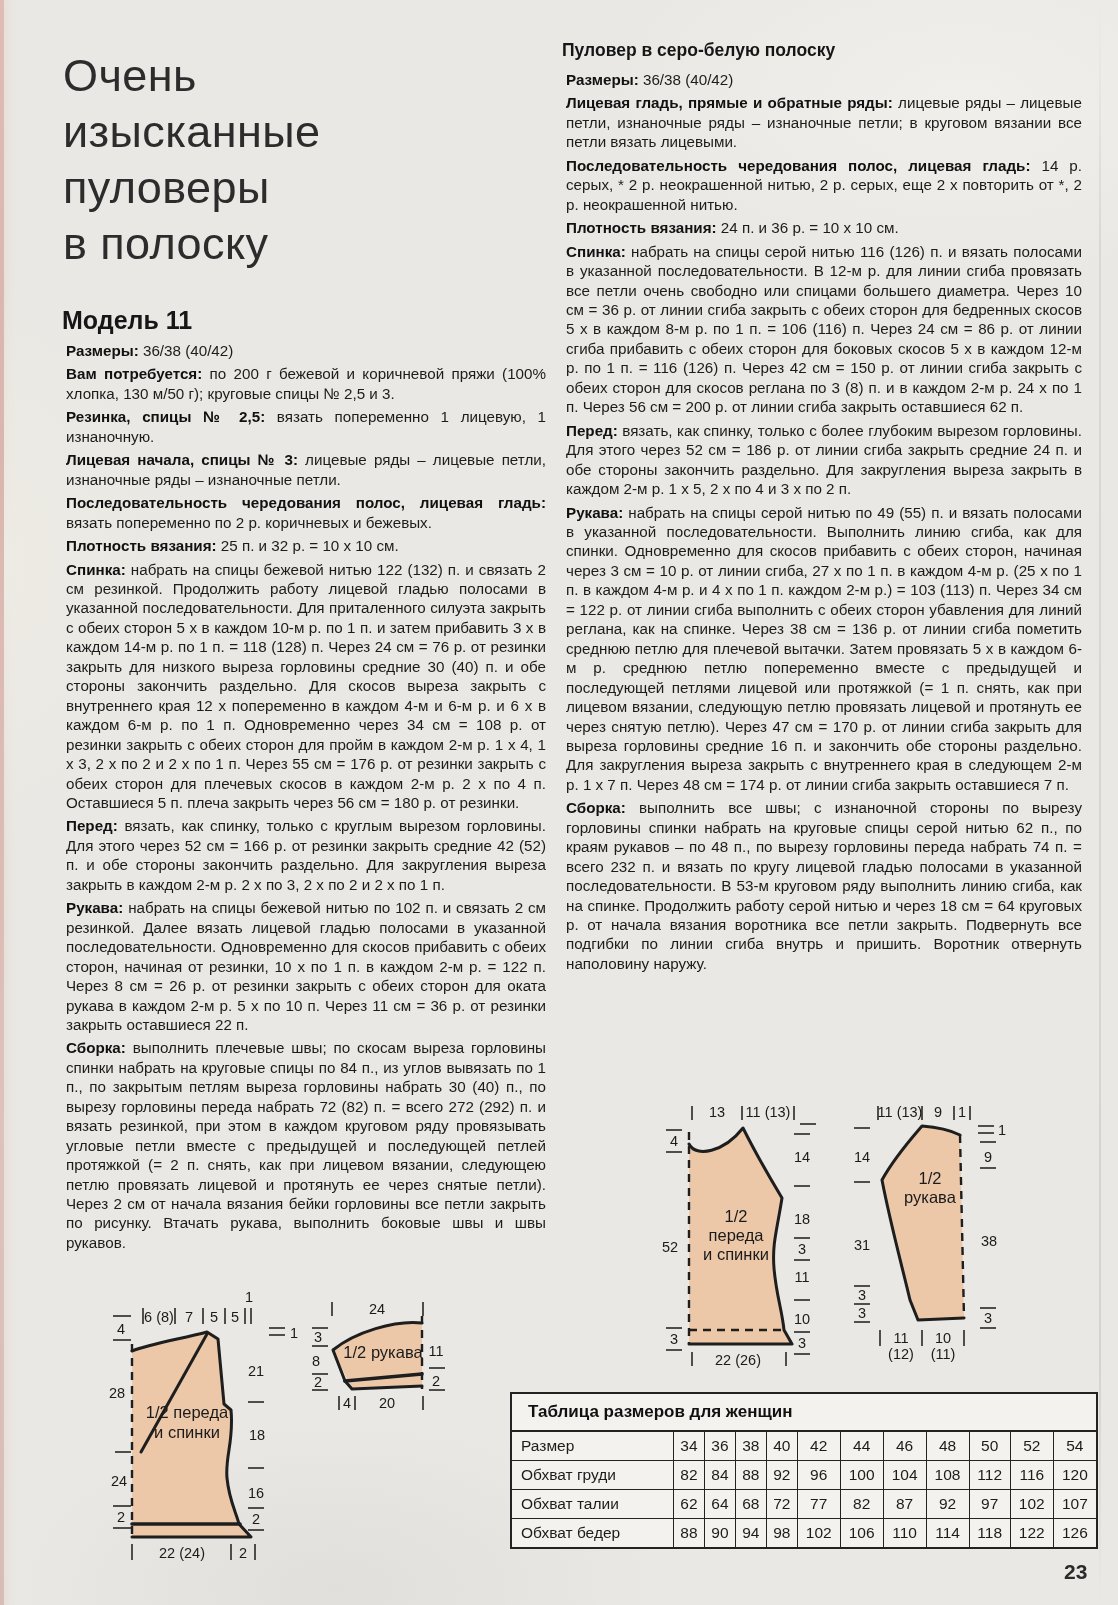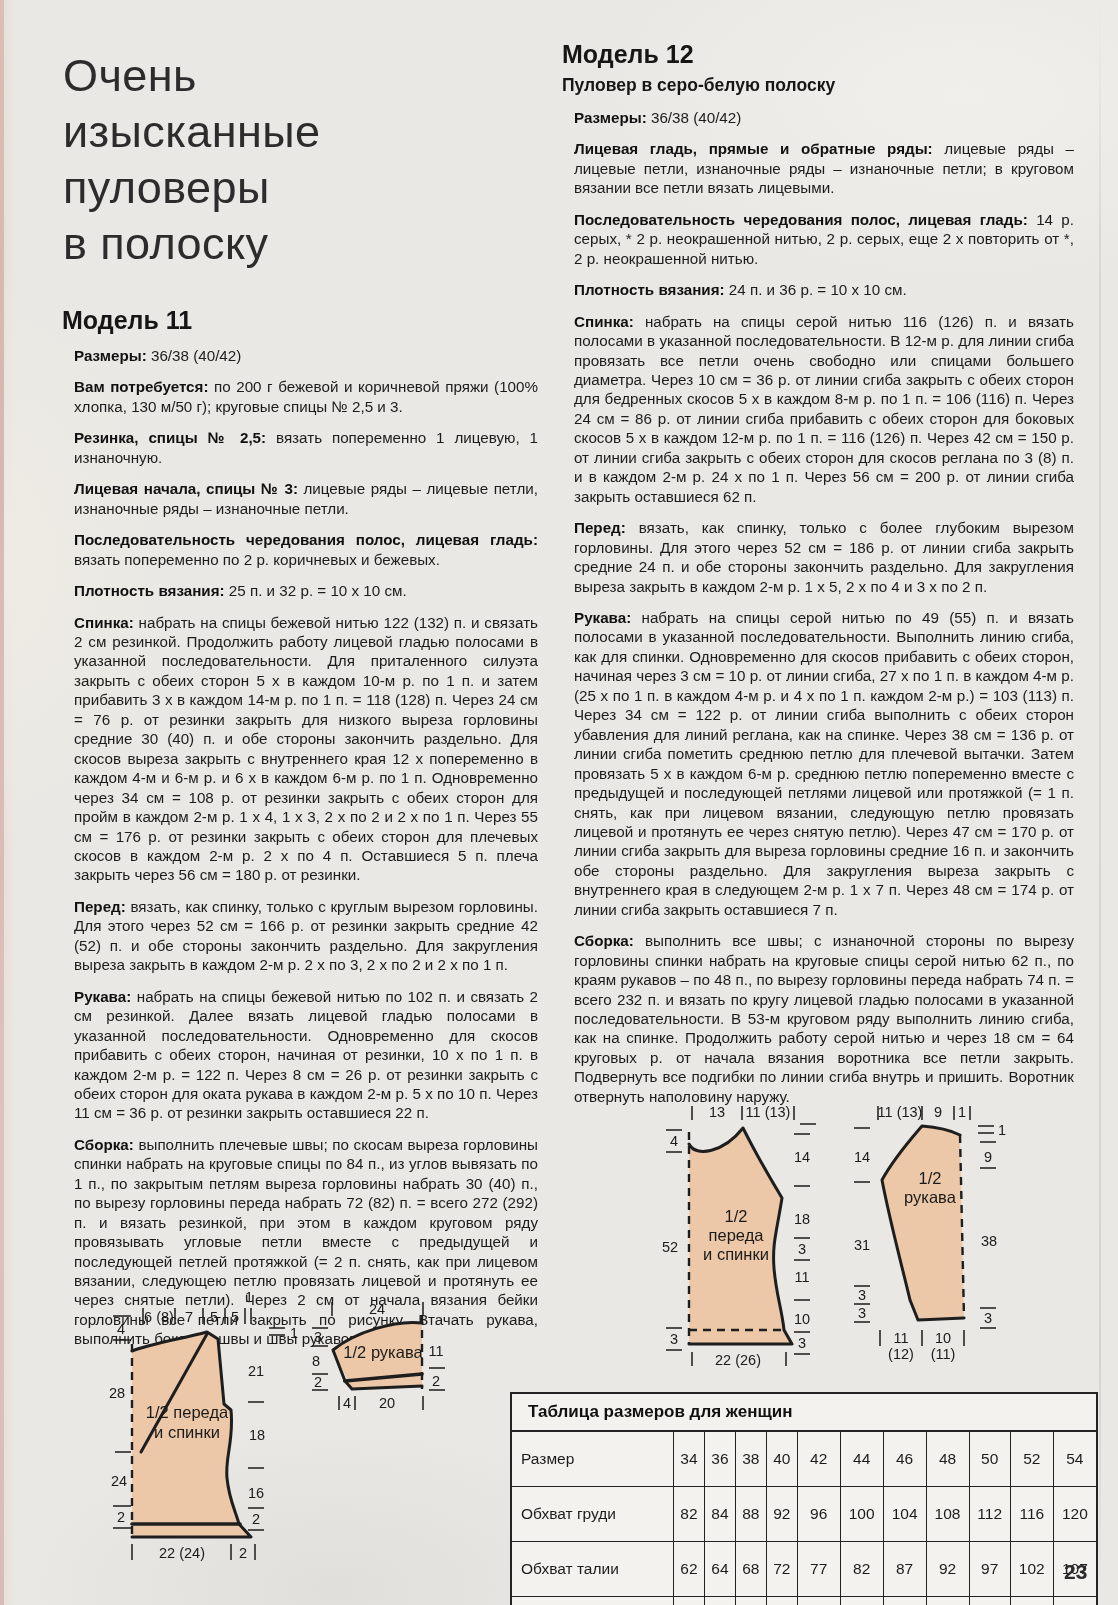--- a/index.html
+++ b/index.html
@@ -20,38 +20,38 @@
   .headline{
     position:absolute;left:63px;top:48px;margin:0;
     font-size:45px;line-height:56px;font-weight:400;letter-spacing:.4px;
     color:#2c2c2c;white-space:pre-line;
   }
   .model{position:absolute;}
   .model-11{left:62px;top:306px;width:488px;}
   .model-12{left:562px;top:40px;width:524px;}
   .model-title{margin:0 0 7px 0;font-size:25px;line-height:28px;font-weight:700;color:#161616;}
   .model-sub{margin:0 0 9px 0;font-size:17.5px;line-height:21px;font-weight:700;color:#161616;}
-  .paras p{margin:12px;font-size:15.2px;line-height:19.45px;text-align:justify;color:#1c1c1c;}
+  .paras p{margin:4px;font-size:15.2px;line-height:19.45px;text-align:justify;color:#1c1c1c;}
   .paras b{font-weight:700;color:#111;}
   .schematic{position:absolute;}
   .svg-m11{left:55px;top:1256px;}
   .svg-m12{left:596px;top:1082px;}
   svg text{font-family:"Liberation Sans","DejaVu Sans",sans-serif;font-size:14.5px;fill:#1b1b1b;}
   svg text.shape-name{font-size:16.5px;}
   .shape{fill:#ecc8a9;}
   .outline{fill:none;stroke:#1e1e1e;stroke-width:3;stroke-linejoin:round;stroke-linecap:round;}
   .outline-bold{fill:none;stroke:#1e1e1e;stroke-width:3.6;stroke-linecap:round;}
   .foldline{fill:none;stroke:#1e1e1e;stroke-width:2.4;stroke-dasharray:8 6;}
   .tick{stroke:#1b1b1b;stroke-width:1.5;}
   .size-table{
     position:absolute;left:510px;top:1392px;width:588px;
     border-collapse:collapse;background:#f3f2ee;border:2px solid #232323;
   }
   .size-table th{border:2px solid #232323;text-align:left;padding:8px 16px;font-size:17px;color:#111;}
-  .size-table td{border:1.6px solid #232323;text-align:center;font-size:15.5px;padding:18px 2px;color:#1c1c1c;margin-left:39px;}
+  .size-table td{border:1.6px solid #232323;text-align:center;font-size:15.5px;padding:5px 2px;color:#1c1c1c;margin-left:39px;}
   .size-table td.row-label{text-align:left;padding-left:9px;width:150px;}
   .page-number{position:absolute;left:1064px;top:1560px;font-size:21px;font-weight:700;color:#2b2b2b;text-align:right;}
 </style>
 </head>
 <body>
 
 <div class="page">
   <div class="edge-left"></div>
   <div class="edge-right"></div>
 
@@ -70,21 +70,20 @@
         <p><b>Последовательность чередования полос, лицевая гладь: </b>вязать попеременно по 2 р. коричневых и бежевых.</p>
         <p><b>Плотность вязания: </b>25 п. и 32 р. = 10 х 10 см.</p>
         <p><b>Спинка: </b>набрать на спицы бежевой нитью 122 (132) п. и связать 2 см резинкой. Продолжить работу лицевой гладью полосами в указанной последовательности. Для приталенного силуэта закрыть с обеих сторон 5 х в каждом 10-м р. по 1 п. и затем прибавить 3 х в каждом 14-м р. по 1 п. = 118 (128) п. Через 24 см = 76 р. от резинки закрыть для низкого выреза горловины средние 30 (40) п. и обе стороны закончить раздельно. Для скосов выреза закрыть с внутреннего края 12 х попеременно в каждом 4-м и 6-м р. и 6 х в каждом 6-м р. по 1 п. Одновременно через 34 см = 108 р. от резинки закрыть с обеих сторон для пройм в каждом 2-м р. 1 х 4, 1 х 3, 2 х по 2 и 2 х по 1 п. Через 55 см = 176 р. от резинки закрыть с обеих сторон для плечевых скосов в каждом 2-м р. 2 х по 4 п. Оставшиеся 5 п. плеча закрыть через 56 см = 180 р. от резинки.</p>
         <p><b>Перед: </b>вязать, как спинку, только с круглым вырезом горловины. Для этого через 52 см = 166 р. от резинки закрыть средние 42 (52) п. и обе стороны закончить раздельно. Для закругления выреза закрыть в каждом 2-м р. 2 х по 3, 2 х по 2 и 2 х по 1 п.</p>
         <p><b>Рукава: </b>набрать на спицы бежевой нитью по 102 п. и связать 2 см резинкой. Далее вязать лицевой гладью полосами в указанной последовательности. Одновременно для скосов прибавить с обеих сторон, начиная от резинки, 10 х по 1 п. в каждом 2-м р. = 122 п. Через 8 см = 26 р. от резинки закрыть с обеих сторон для оката рукава в каждом 2-м р. 5 х по 10 п. Через 11 см = 36 р. от резинки закрыть оставшиеся 22 п.</p>
         <p><b>Сборка: </b>выполнить плечевые швы; по скосам выреза горловины спинки набрать на круговые спицы по 84 п., из углов вывязать по 1 п., по закрытым петлям выреза горловины набрать 30 (40) п., по вырезу горловины переда набрать 72 (82) п. = всего 272 (292) п. и вязать резинкой, при этом в каждом круговом ряду провязывать угловые петли вместе с предыдущей и последующей петлей протяжкой (= 2 п. снять, как при лицевом вязании, следующею петлю провязать лицевой и протянуть ее через снятые петли). Через 2 см от начала вязания бейки горловины все петли закрыть по рисунку. Втачать рукава, выполнить боковые швы и швы рукавов.</p>
       </div>
   </section>
 
   <section class="model model-12">
-    <h2 class="model-title">Модель 12</h2>
     <h3 class="model-sub">Пуловер в серо-белую полоску</h3>
     <div class="paras">
         <p><b>Размеры: </b>36/38 (40/42)</p>
         <p><b>Лицевая гладь, прямые и обратные ряды: </b>лицевые ряды – лицевые петли, изнаночные ряды – изнаночные петли; в круговом вязании все петли вязать лицевыми.</p>
         <p><b>Последовательность чередования полос, лицевая гладь: </b>14 р. серых, * 2 р. неокрашенной нитью, 2 р. серых, еще 2 х повторить от *, 2 р. неокрашенной нитью.</p>
         <p><b>Плотность вязания: </b>24 п. и 36 р. = 10 х 10 см.</p>
         <p><b>Спинка: </b>набрать на спицы серой нитью 116 (126) п. и вязать полосами в указанной последовательности. В 12-м р. для линии сгиба провязать все петли очень свободно или спицами большего диаметра. Через 10 см = 36 р. от линии сгиба закрыть с обеих сторон для бедренных скосов 5 х в каждом 8-м р. по 1 п. = 106 (116) п. Через 24 см = 86 р. от линии сгиба прибавить с обеих сторон для боковых скосов 5 х в каждом 12-м р. по 1 п. = 116 (126) п. Через 42 см = 150 р. от линии сгиба закрыть с обеих сторон для скосов реглана по 3 (8) п. и в каждом 2-м р. 24 х по 1 п. Через 56 см = 200 р. от линии сгиба закрыть оставшиеся 62 п.</p>
         <p><b>Перед: </b>вязать, как спинку, только с более глубоким вырезом горловины. Для этого через 52 см = 186 р. от линии сгиба закрыть средние 24 п. и обе стороны закончить раздельно. Для закругления выреза закрыть в каждом 2-м р. 1 х 5, 2 х по 4 и 3 х по 2 п.</p>
         <p><b>Рукава: </b>набрать на спицы серой нитью по 49 (55) п. и вязать полосами в указанной последовательности. Выполнить линию сгиба, как для спинки. Одновременно для скосов прибавить с обеих сторон, начиная через 3 см = 10 р. от линии сгиба, 27 х по 1 п. в каждом 4-м р. (25 х по 1 п. в каждом 4-м р. и 4 х по 1 п. каждом 2-м р.) = 103 (113) п. Через 34 см = 122 р. от линии сгиба выполнить с обеих сторон убавления для линий реглана, как на спинке. Через 38 см = 136 р. от линии сгиба пометить среднюю петлю для плечевой вытачки. Затем провязать 5 х в каждом 6-м р. среднюю петлю попеременно вместе с предыдущей и последующей петлями лицевой или протяжкой (= 1 п. снять, как при лицевом вязании, следующую петлю провязать лицевой и протянуть ее через снятую петлю). Через 47 см = 170 р. от линии сгиба закрыть для выреза горловины средние 16 п. и закончить обе стороны раздельно. Для закругления выреза закрыть с внутреннего края в следующем 2-м р. 1 х 7 п. Через 48 см = 174 р. от линии сгиба закрыть оставшиеся 7 п.</p>
         <p><b>Сборка: </b>выполнить все швы; с изнаночной стороны по вырезу горловины спинки набрать на круговые спицы серой нитью 62 п., по краям рукавов – по 48 п., по вырезу горловины переда набрать 74 п. = всего 232 п. и вязать по кругу лицевой гладью полосами в указанной последовательности. В 53-м круговом ряду выполнить линию сгиба, как на спинке. Продолжить работу серой нитью и через 18 см = 64 круговых р. от начала вязания воротника все петли закрыть. Подвернуть все подгибки по линии сгиба внутрь и пришить. Воротник отвернуть наполовину наружу.</p>

